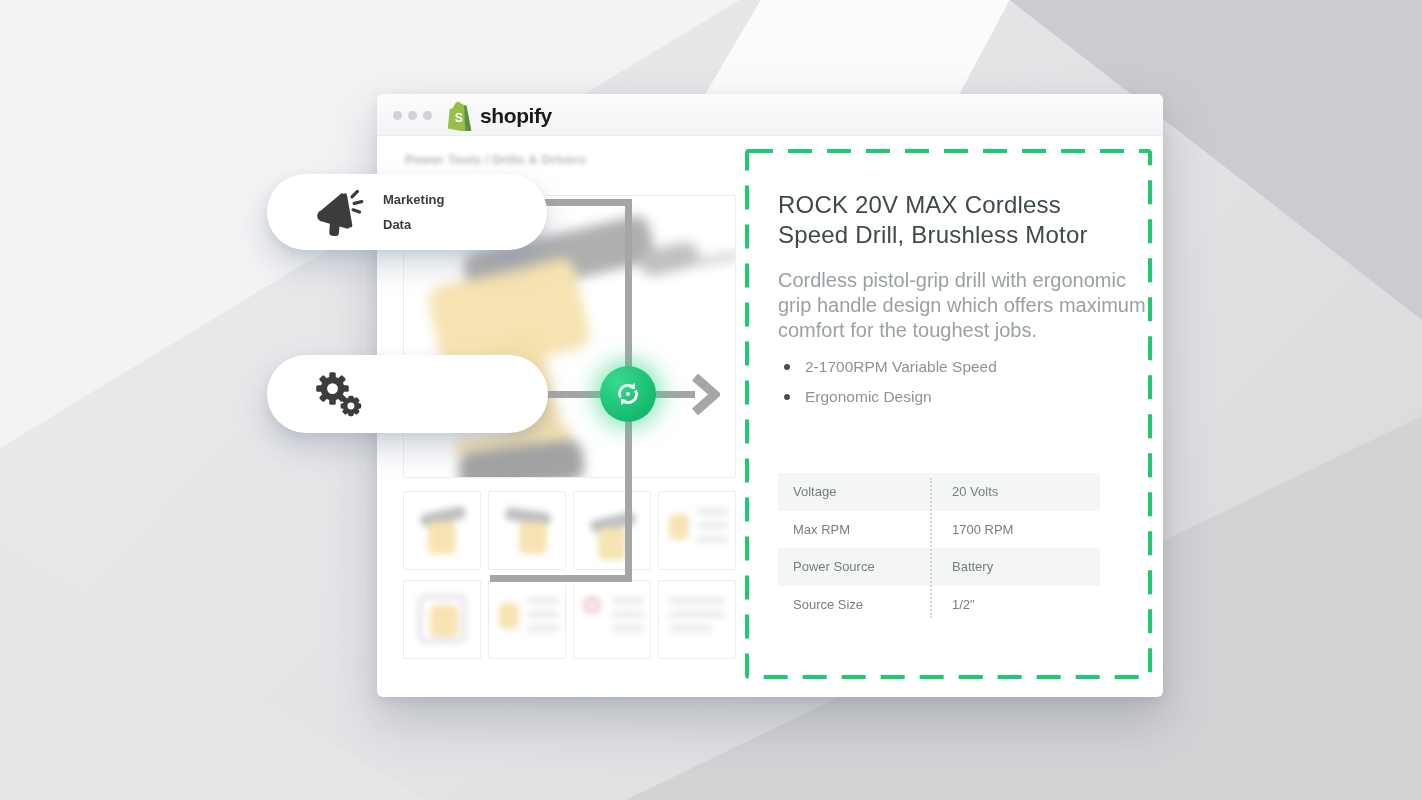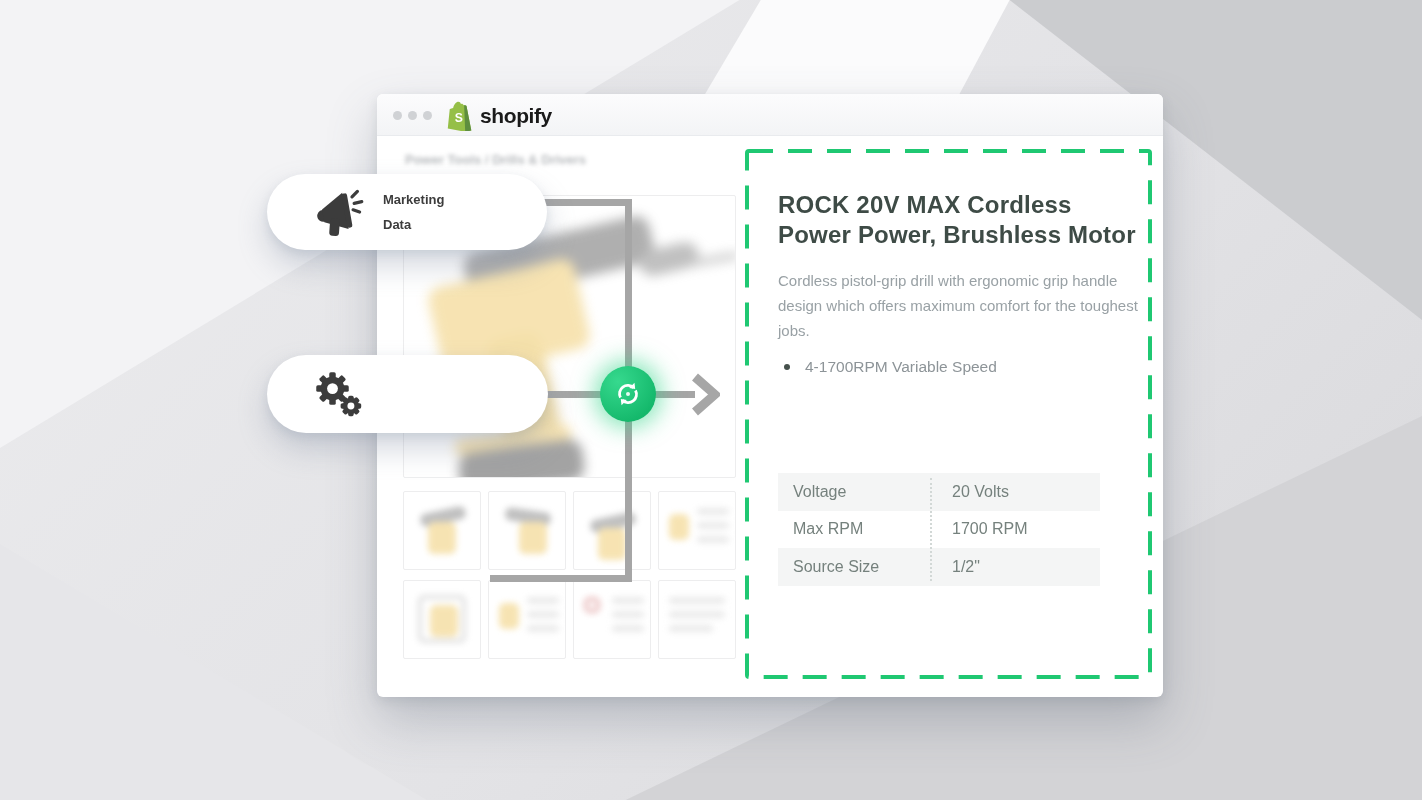--- a/index.html
+++ b/index.html
@@ -58,29 +58,29 @@
   .t-ring{left:14px;top:14px;width:48px;height:48px;border:4px solid #c7c7c7;border-radius:50%;background:none}
   .t-line{left:38px;background:#d9d9d9;height:7px;width:32px;border-radius:2px}
   .t-l1{top:16px}.t-l2{top:30px}.t-l3{top:44px}
   .t-mini{left:10px;top:22px;width:20px;height:26px;background:var(--drill-yellow)}
   .t-red{left:10px;top:16px;width:16px;height:16px;border:4px solid #d98a8a;border-radius:50%;background:none}
 
   
   .panel-border{position:absolute;left:368px;top:55px;width:407px;height:530px;pointer-events:none}
   .panel-border rect{fill:none;stroke:var(--accent);stroke-width:4;stroke-dasharray:24 15}
   .p-title{position:absolute;left:401px;top:96px;width:372px;font-size:24px;line-height:30px;
-    font-weight:bold;color:var(--title-ink);letter-spacing:.2px;white-space:nowrap}
-  .p-desc{position:absolute;left:401px;top:174px;width:368px;font-size:15px;line-height:25px;color:var(--body-ink)}
+    font-weight:normal;color:var(--title-ink);letter-spacing:.2px;white-space:nowrap}
+  .p-desc{position:absolute;left:401px;top:174px;width:368px;font-size:20px;line-height:25px;color:var(--body-ink)}
   .p-bullets{position:absolute;left:404px;top:258px;list-style:none}
   .p-bullets li{position:relative;height:30px;line-height:30px;padding-left:24px;
     font-size:15.5px;color:#8d9498}
   .p-bullets li::before{content:"";position:absolute;left:3px;top:12px;width:6px;height:6px;
     border-radius:50%;background:#46514c}
   .spec-table{position:absolute;left:401px;top:379px;width:322px}
-  .spec-row{display:flex;align-items:center;height:37.5px;font-size:16px;color:var(--spec-ink)}
+  .spec-row{display:flex;align-items:center;height:37.5px;font-size:13px;color:var(--spec-ink)}
   .spec-row:nth-child(odd){background:var(--stripe)}
   .spec-label{width:152px;padding-left:15px}
   .spec-value{padding-left:22px}
   .spec-divider{position:absolute;left:152px;top:5px;bottom:5px;border-left:2px dotted #d2d8d6}
 
   
   .conn{position:absolute;background:var(--connector)}
   .c-v{left:625px;top:199px;width:7px;height:383px}
   .c-h1{left:490px;top:199px;width:142px;height:7px}
   .c-h2{left:520px;top:391px;width:175px;height:7px}
@@ -206,37 +206,42 @@
           </div>
         </div>
     </div>
 
     <svg class="panel-border">
       <rect x="2" y="2" width="403" height="526" rx="2"></rect>
     </svg>
 
     <div class="p-title">
       <div>ROCK 20V MAX Cordless</div>
-      <div>Power Power, Brushless Motor</div>
+      <div>Speed Drill, Brushless Motor</div>
     </div>
 
     <div class="p-desc">Cordless pistol-grip drill with ergonomic grip handle design which offers maximum comfort for the toughest jobs.</div>
 
     <ul class="p-bullets">
-      <li>4-1700RPM Variable Speed</li>
+      <li>2-1700RPM Variable Speed</li>
+      <li>Ergonomic Design</li>
     </ul>
 
     <div class="spec-table">
       <div class="spec-row">
         <span class="spec-label">Voltage</span>
         <span class="spec-value">20 Volts</span>
       </div>
       <div class="spec-row">
         <span class="spec-label">Max RPM</span>
         <span class="spec-value">1700 RPM</span>
+      </div>
+      <div class="spec-row">
+        <span class="spec-label">Power Source</span>
+        <span class="spec-value">Battery</span>
       </div>
       <div class="spec-row">
         <span class="spec-label">Source Size</span>
         <span class="spec-value">1/2"</span>
       </div>
       <div class="spec-divider"></div>
     </div>
   </div>
 
   <div class="conn c-h1"></div>

